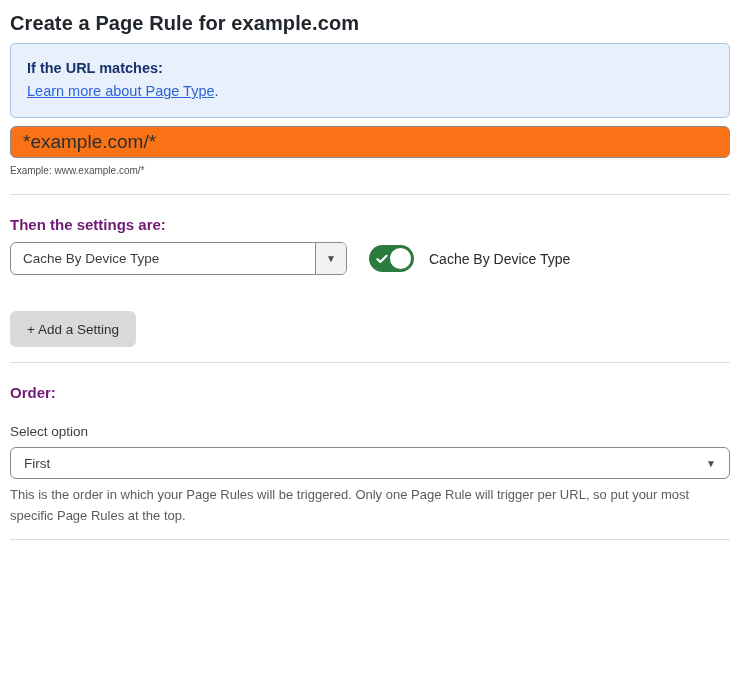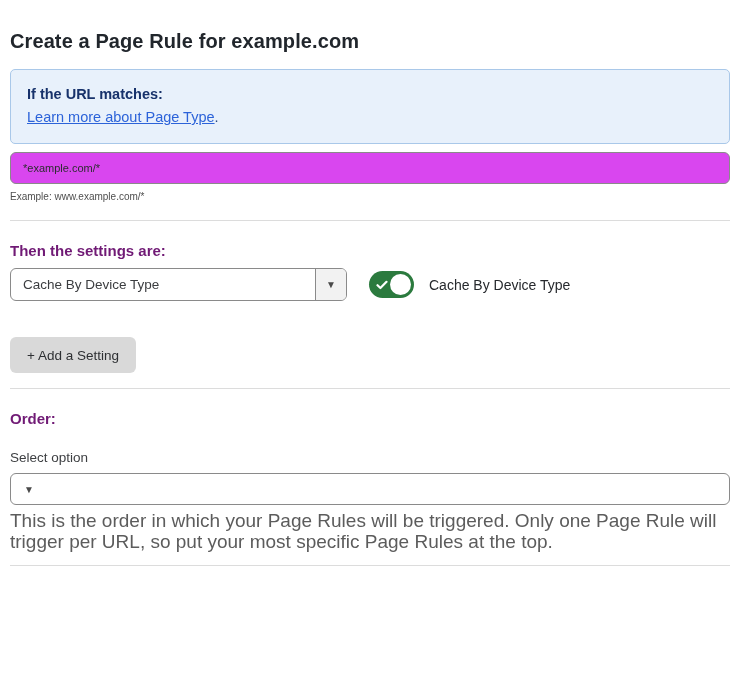--- a/index.html
+++ b/index.html
@@ -13,25 +13,25 @@
     overflow: hidden;
   }
   .page {
     padding: 10px 20px 0 10px;
   }
   .page-title {
     font-size: 20px;
     font-weight: bold;
     color: #21262c;
     letter-spacing: 0.1px;
-    margin-top: 20px;
+    margin-top: 2px;
   }
   
   .info-box {
-    margin-top: 16px;
+    margin-top: 8px;
     background: #e8f1fb;
     border: 1px solid #a9c8e9;
     border-radius: 5px;
     padding: 13px 16px 14px 16px;
     font-size: 14.5px;
     line-height: 23px;
   }
   .info-box .info-heading {
     font-weight: bold;
     color: #17326b;
@@ -52,23 +52,23 @@
     margin-top: 23px;
   }
   .text-input {
     margin-top: 8px;
     width: 720px;
     height: 32px;
     border: 1px solid #8a8a8a;
     border-radius: 6px;
     padding: 0 12px;
     font-family: "Liberation Sans", sans-serif;
-    font-size: 11px;
+    font-size: 19px;
     color: #2c2e30;
-    background: #d946ef;
+    background: #f97316;
     outline: none;
     display: block;
   }
   .helper-text {
     margin-top: 7px;
     font-size: 10px;
     color: #4f4f4f;
   }
   .divider {
     border: none;
@@ -185,21 +185,21 @@
     color: #3b3d40;
     cursor: pointer;
   }
   .order-select .order-value { flex: 1; }
   .order-select .select-caret {
     font-size: 10px;
     color: #4a4a4a;
   }
   .order-helper {
     margin-top: 5px;
-    font-size: 19px;
+    font-size: 13px;
     line-height: 21px;
     color: #5c5c5c;
     width: 716px;
   }
 </style>
 </head>
 <body>
 
 <div class="page">
 
@@ -238,20 +238,21 @@
 
   <button class="btn btn-gray add-setting-btn">+ Add a Setting</button>
 
   <hr class="divider" style="margin-top:15px;">
 
   <div class="section-heading">Order:</div>
 
   <div class="field-label">Select option</div>
 
   <div class="order-select">
+    <span class="order-value">First</span>
     <span class="select-caret">▼</span>
   </div>
 
   <div class="order-helper">This is the order in which your Page Rules will be triggered. Only one Page Rule will trigger per URL, so put your most specific Page Rules at the top.</div>
 
   <hr class="divider" style="margin-top:13px;">
 
   
 
 </div>

